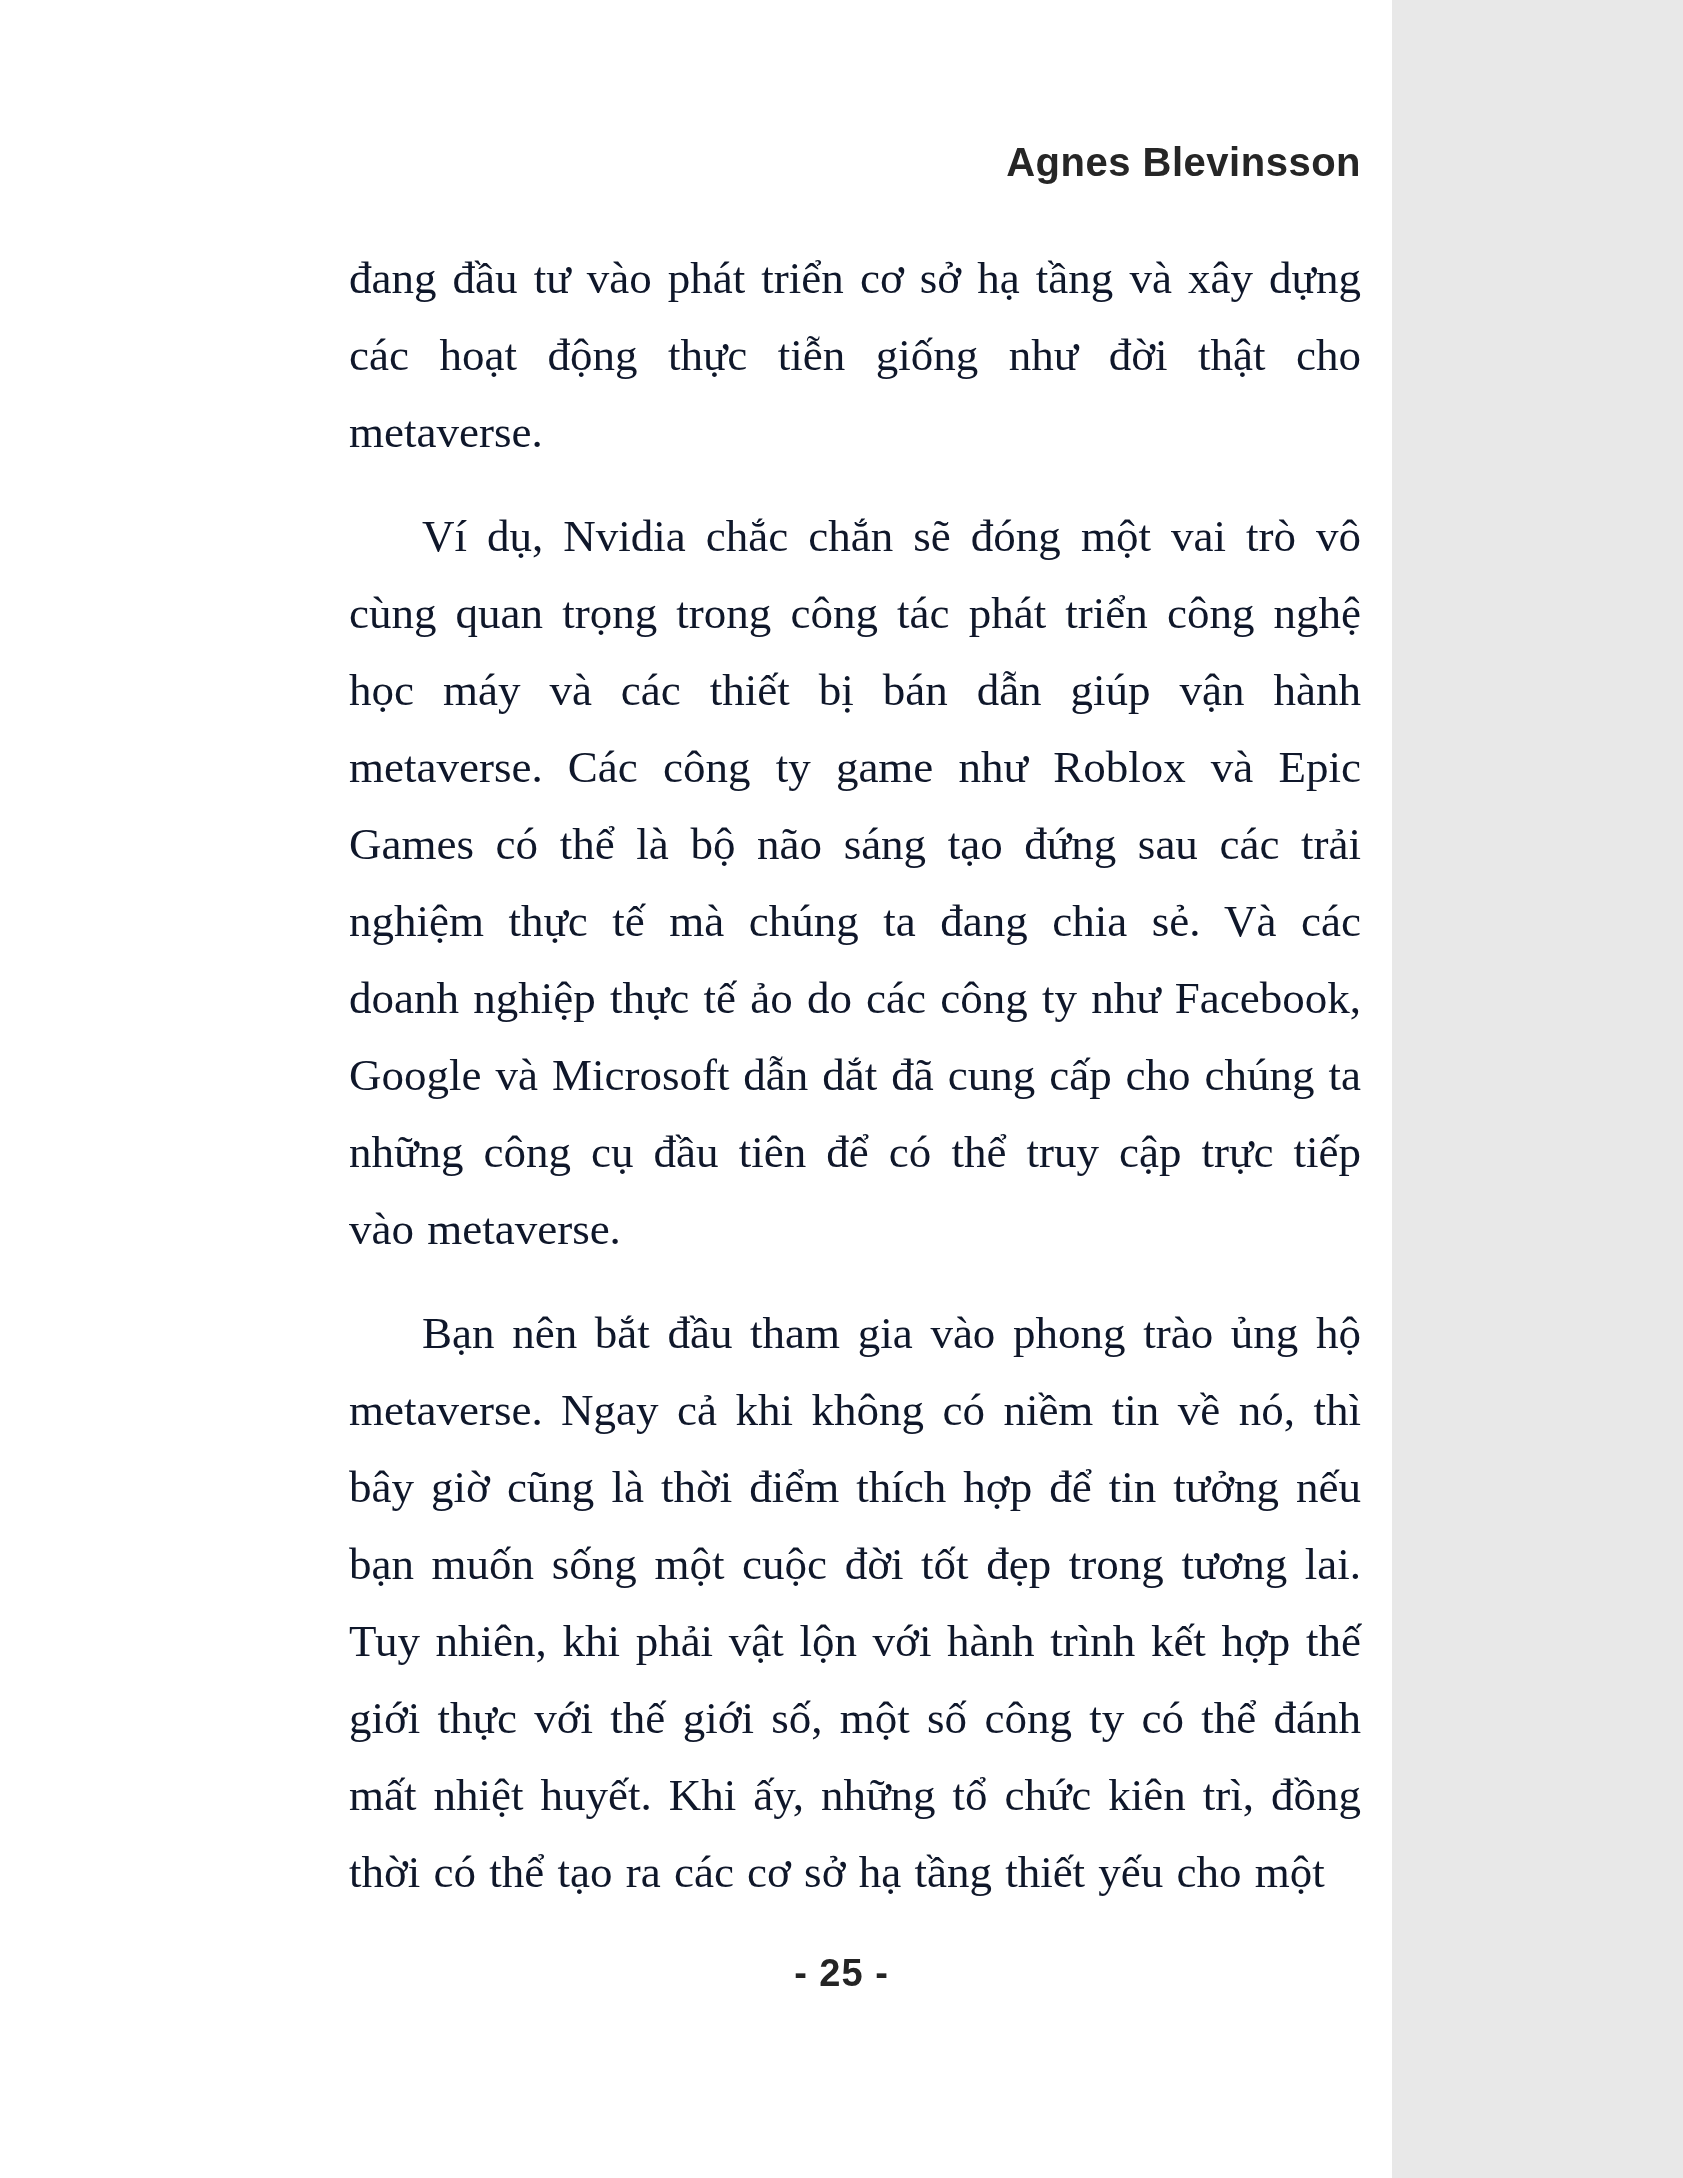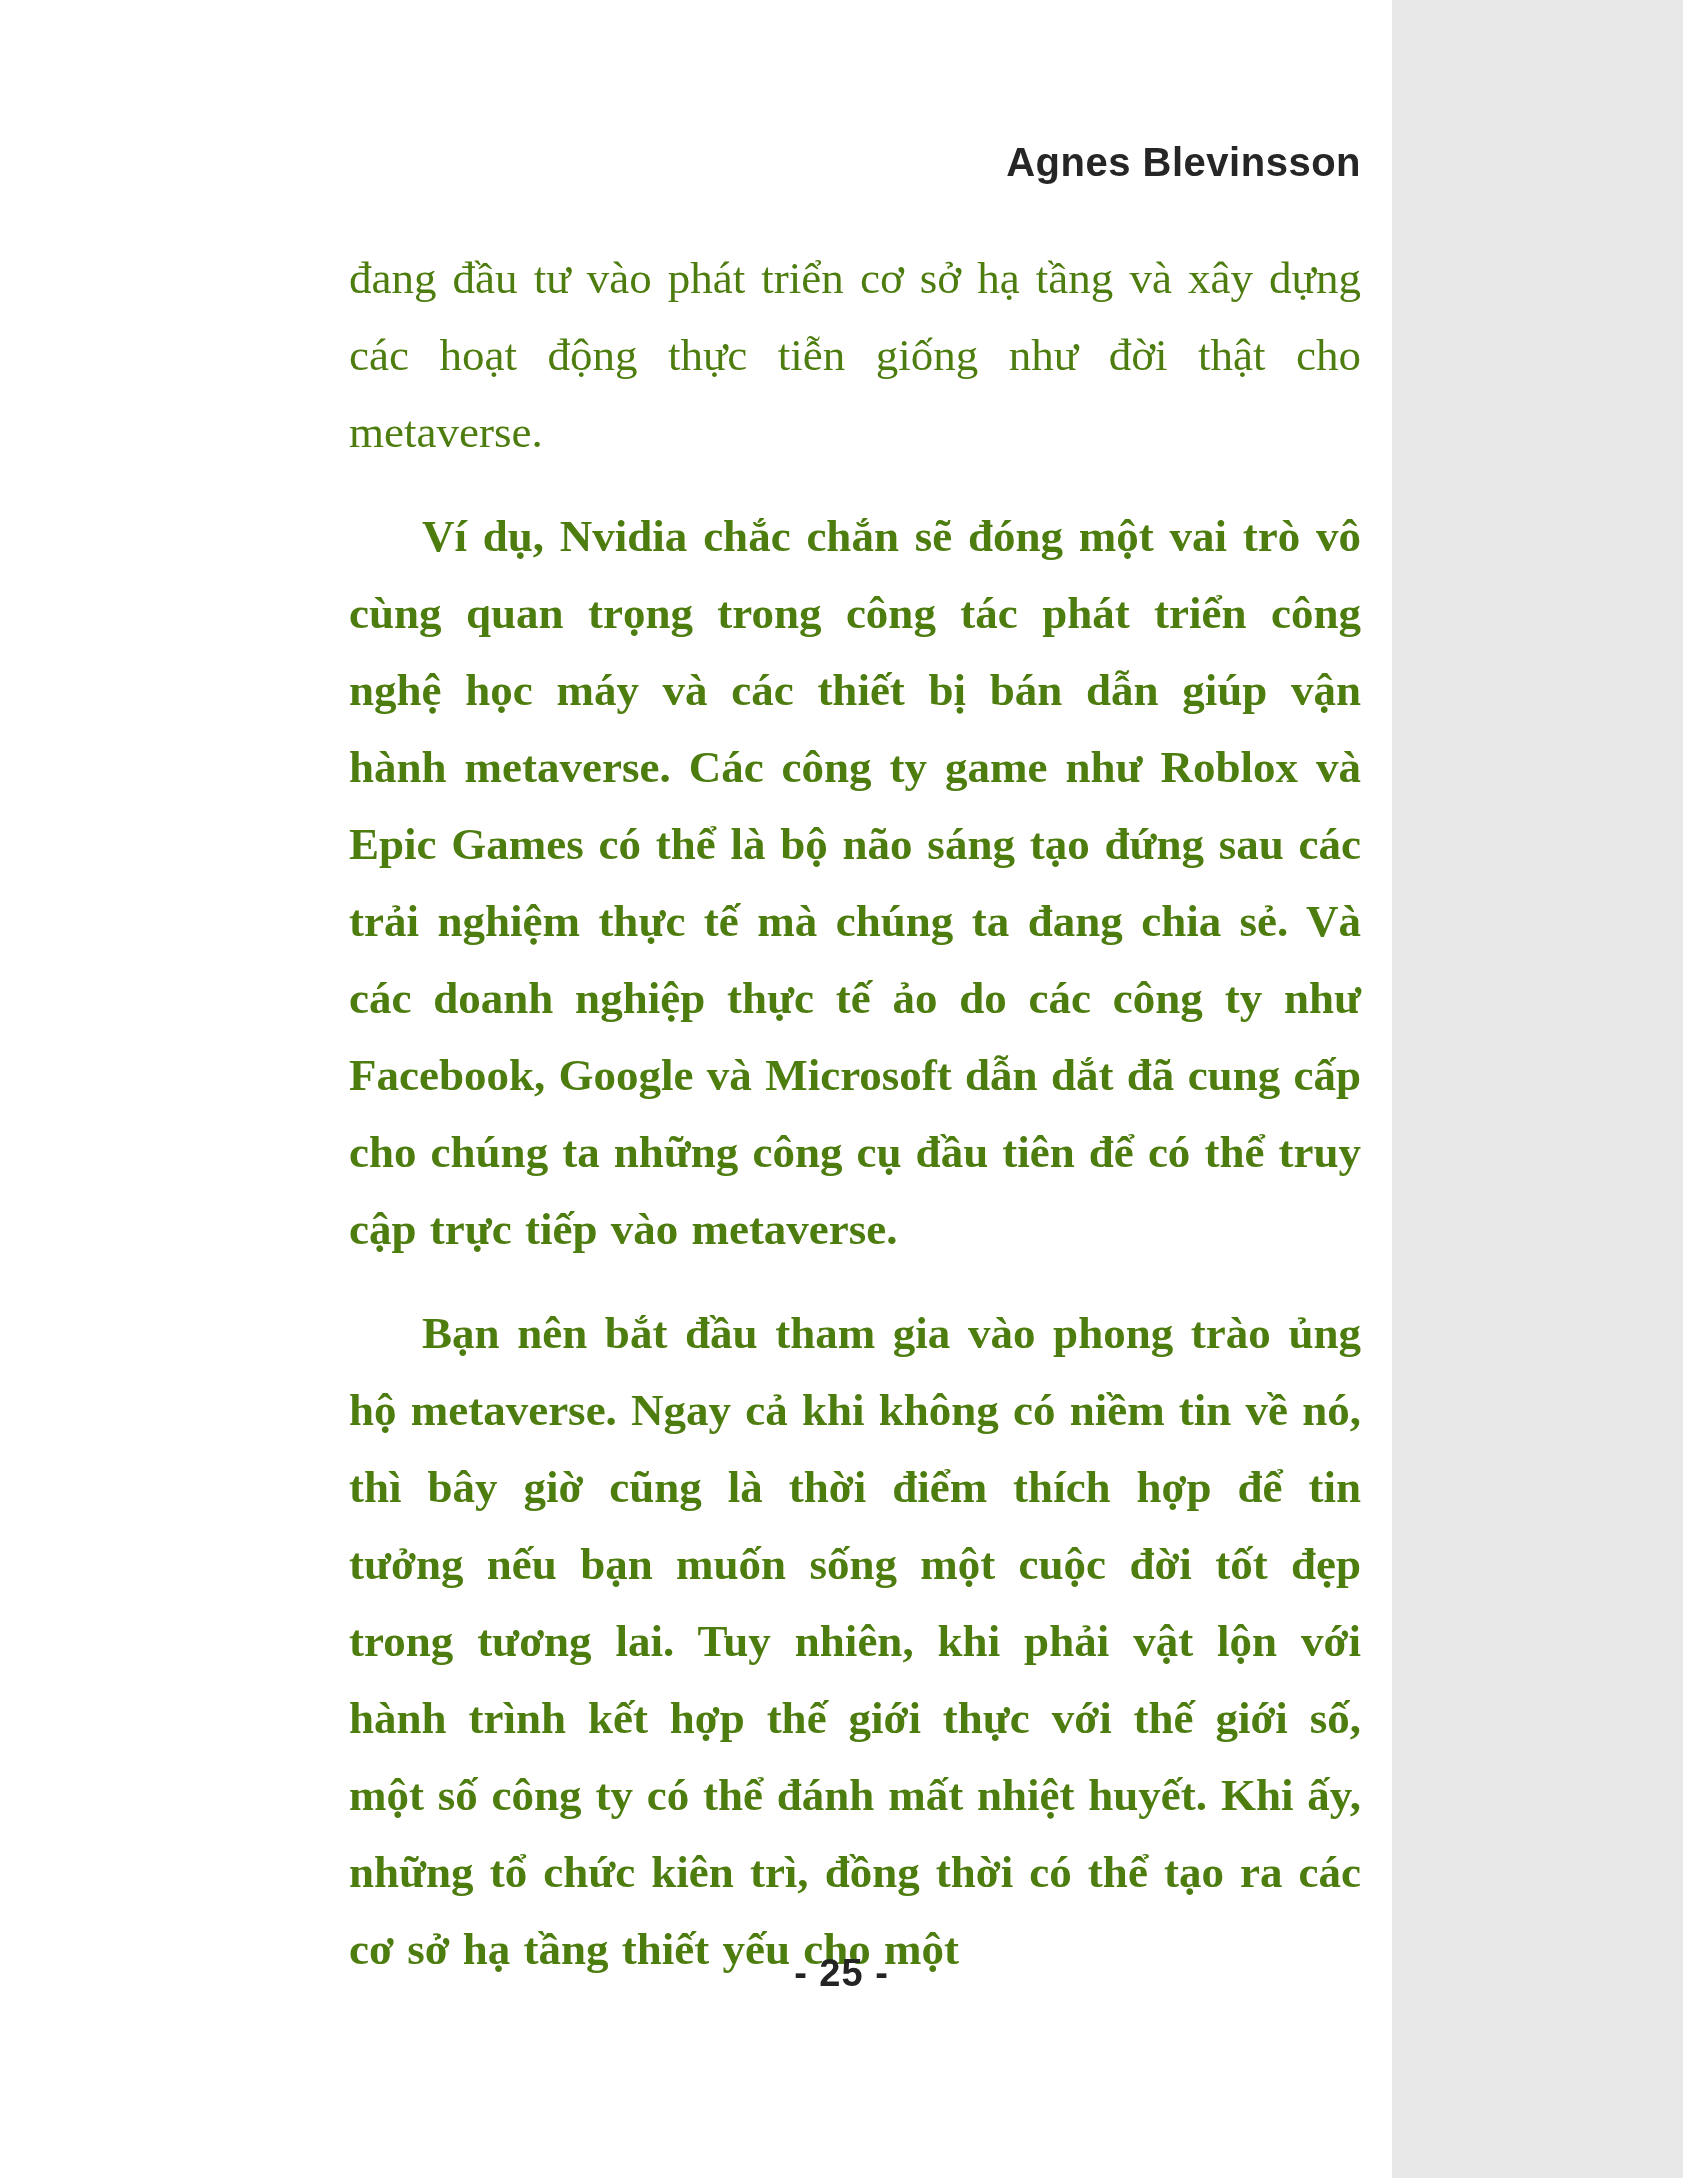--- a/index.html
+++ b/index.html
@@ -26,33 +26,32 @@
     font-size: 40px;
     font-weight: 600;
     letter-spacing: 0.5px;
     color: #262626;
   }
   .body-text {
     position: absolute;
     top: 240px;
     left: 349px;
     width: 1012px;
-    color: #4d7c0f;
+    color: #0f172a;
   }
   .body-text p {
     margin: 0 0 27px 0;
     font-size: 45px;
     line-height: 77px;
     text-align: justify;
     text-justify: inter-word;
     word-spacing: 2px;
   }
   .body-text p.indent {
     text-indent: 73px;
-    font-weight: bold;
   }
   .page-footer {
     position: absolute;
     top: 1952px;
     left: 0;
     width: 1683px;
     text-align: center;
     font-family: "Liberation Sans", sans-serif;
     font-size: 38px;
     font-weight: 600;

